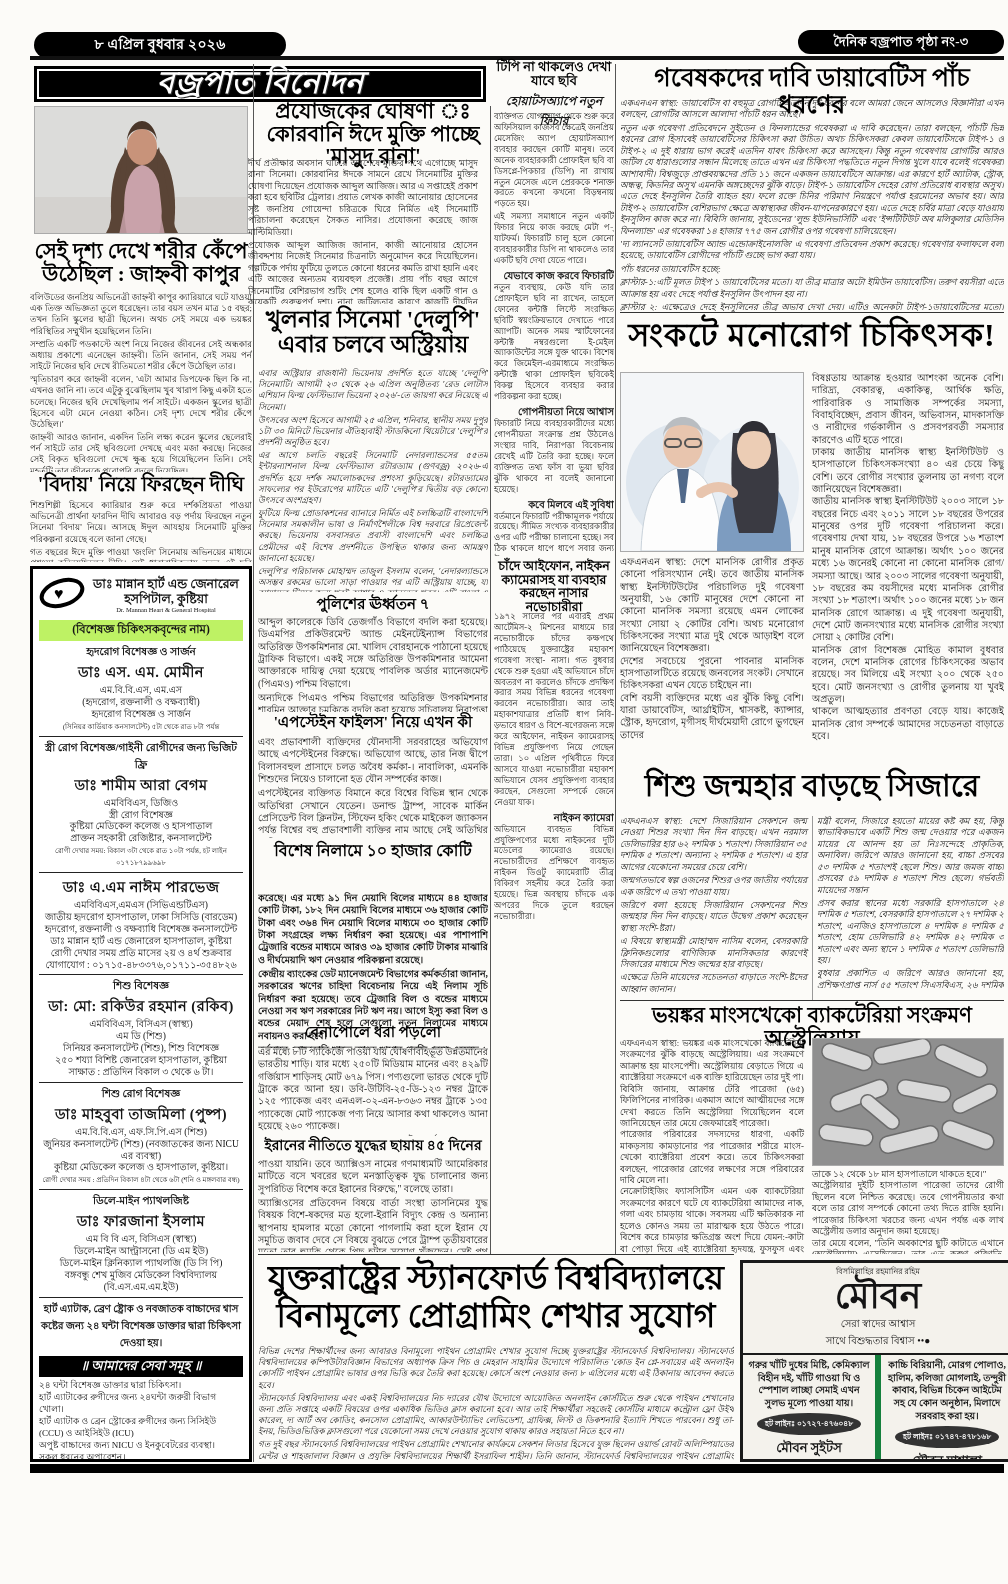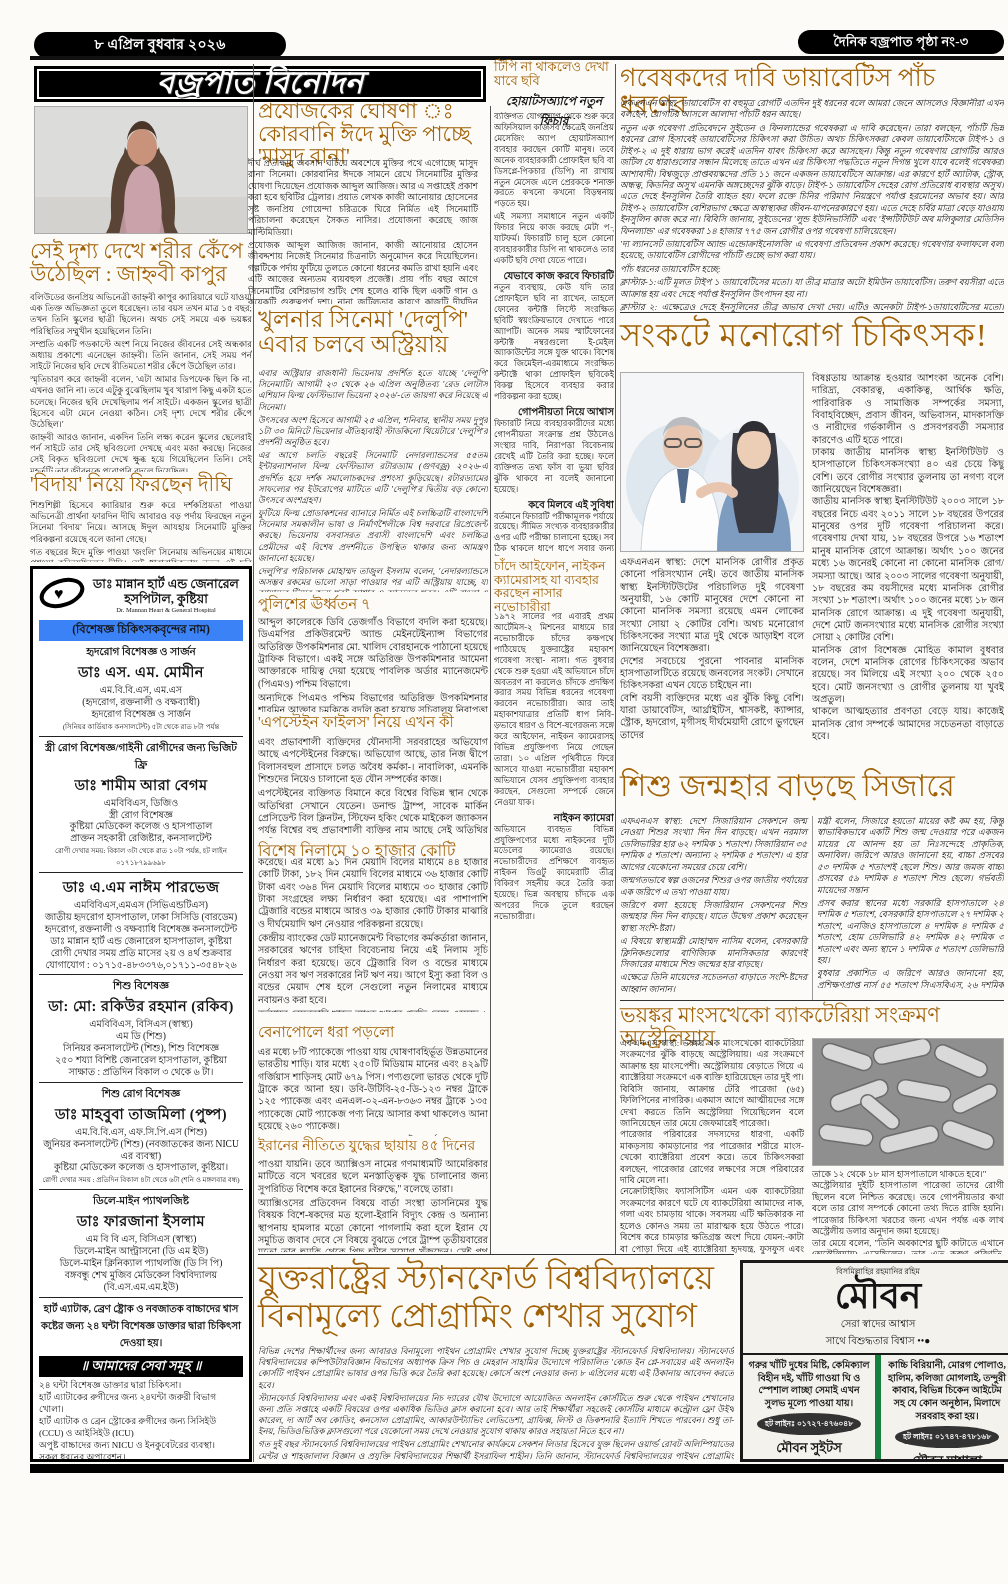--- a/index.html
+++ b/index.html
@@ -6,33 +6,33 @@
   .page{position:relative;width:1008px;height:1584px;background:#fcfbf8;margin:0 auto;
         font-family:"Liberation Serif","DejaVu Serif",serif;color:#141414;overflow:hidden;}
   .abs{position:absolute;box-sizing:border-box;}
   .pill{background:#000;color:#fff;border-radius:999px;display:flex;align-items:center;
         justify-content:center;font-weight:bold;font-size:14px;letter-spacing:.3px;}
   .rule-double{border-top:3px solid #111;border-bottom:1px solid #111;height:3px;}
   .masthead{background:#000;color:#fff;display:flex;align-items:center;justify-content:center;
         font-size:31px;font-weight:bold;font-style:italic;box-shadow:inset 0 0 0 3px #000, inset 0 0 0 5px #fff;
         text-shadow:1px 1px 0 #333;}
   .vrule{width:1px;background:#555;}
-  .hl{font-weight:normal;line-height:1.08;color:#a16207;}
+  .hl{font-weight:bold;text-align:center;line-height:1.08;color:#000000;}
   .kicker{font-weight:bold;font-style:italic;text-align:center;}
   .body-text{font-size:9.5px;line-height:1.3;text-align:justify;overflow:hidden;}
   .body-text .para{margin:0 0 2px;}
   .body-text .subhead{font-weight:bold;font-size:10px;margin:2px 0 1px;text-align:right;}
   .cols2{column-count:2;column-gap:10px;column-rule:1px solid #999;}
   .imgbox{background:#dcdcdc;overflow:hidden;border:1px solid #aaa;}
   .flexrow{display:flex;gap:8px;}
   .hr{border-top:1px solid #222;margin:3px 0;}
   
   .adbox{border:3px solid #000;background:#fff;overflow:hidden;padding:4px 6px;}
   .ad-title{font-weight:bold;font-size:12.5px;text-align:center;line-height:1.15;}
-  .ad-sub{font-weight:bold;font-size:11.5px;text-align:center;background:#3b82f6;margin:3px 0;padding:1px 0;}
+  .ad-sub{font-weight:bold;font-size:11.5px;text-align:center;background:#bef264;margin:3px 0;padding:1px 0;}
   .doc .dhead{font-weight:bold;font-size:10.5px;text-align:center;margin-top:2px;}
   .doc .dname{font-weight:bold;font-size:14.5px;text-align:center;letter-spacing:.5px;}
   .doc .dline{font-size:9.5px;text-align:center;line-height:1.25;}
   .doc .dtiny{font-size:7px;text-align:center;color:#222;}
   .band{background:#000;color:#fff;text-align:center;font-weight:bold;}
   .svc{font-size:9px;line-height:1.35;text-align:left;}
   
   .moubon{border:3px solid #1a1a1a;background:#f4f2ec;overflow:hidden;text-align:center;}
   .mb-bismillah{font-size:8px;padding-top:2px;}
   .mb-name{font-size:36px;font-weight:bold;line-height:1.05;}
@@ -202,21 +202,21 @@
       <div class="para">অন্যদিকে পিএমও পশ্চিম বিভাগের অতিরিক্ত উপকমিশনার শারমিন আক্তার চুমকিকে বদলি করা হয়েছে সচিবালয় নিরাপত্তা বিভাগে। আর অতিরিক্ত উপকমিশনার অমিত সরকারকে স্থানান্তর করা হয়েছে প্রকিউরমেন্ট অ্যান্ড মেইনটেইন্যান্স বিভাগে।</div>
     </div>
 
   <div class="abs hl" style="left:258px;top:714px;width:230px;font-size:15px;">'এপস্টেইন ফাইলস' নিয়ে এখন কী</div>
   <div class="abs body-text" style="left:258px;top:736px;width:230px;height:102px;">
       <div class="para">এবং প্রভাবশালী ব্যক্তিদের যৌনদাসী সরবরাহের অভিযোগ আছে এপস্টেইনের বিরুদ্ধে। অভিযোগ আছে, তার নিজ দ্বীপে বিলাসবহুল প্রাসাদে চলত অবৈধ কর্মকা-। নাবালিকা, এমনকি শিশুদের নিয়েও চালানো হত যৌন সম্পর্কের কাজ।</div>
       <div class="para">এপস্টেইনের ব্যক্তিগত বিমানে করে বিশ্বের বিভিন্ন স্থান থেকে অতিথিরা সেখানে যেতেন। ডনাল্ড ট্রাম্প, সাবেক মার্কিন প্রেসিডেন্ট বিল ক্লিনটন, স্টিফেন হকিং থেকে মাইকেল জ্যাকসন পর্যন্ত বিশ্বের বহু প্রভাবশালী ব্যক্তির নাম আছে সেই অতিথির তালিকায়।</div>
     </div>
 
   <div class="abs hl" style="left:258px;top:842px;width:230px;font-size:16px;">বিশেষ নিলামে ১০ হাজার কোটি</div>
-  <div class="abs body-text" style="left:258px;top:856px;width:230px;height:156px;">
+  <div class="abs body-text" style="left:258px;top:892px;width:230px;height:156px;font-weight:bold;">
       <div class="para">করেছে। এর মধ্যে ৯১ দিন মেয়াদি বিলের মাধ্যমে ৪৪ হাজার কোটি টাকা, ১৮২ দিন মেয়াদি বিলের মাধ্যমে ৩৬ হাজার কোটি টাকা এবং ৩৬৪ দিন মেয়াদি বিলের মাধ্যমে ৩০ হাজার কোটি টাকা সংগ্রহের লক্ষ্য নির্ধারণ করা হয়েছে। এর পাশাপাশি ট্রেজারি বন্ডের মাধ্যমে আরও ৩৯ হাজার কোটি টাকার মাঝারি ও দীর্ঘমেয়াদি ঋণ নেওয়ার পরিকল্পনা রয়েছে।</div>
       <div class="para">কেন্দ্রীয় ব্যাংকের ডেট ম্যানেজমেন্ট বিভাগের কর্মকর্তারা জানান, সরকারের ঋণের চাহিদা বিবেচনায় নিয়ে এই নিলাম সূচি নির্ধারণ করা হয়েছে। তবে ট্রেজারি বিল ও বন্ডের মাধ্যমে নেওয়া সব ঋণ সরকারের নিট ঋণ নয়। আগে ইস্যু করা বিল ও বন্ডের মেয়াদ শেষ হলে সেগুলো নতুন নিলামের মাধ্যমে নবায়নও করা হবে।</div>
       <div class="para">বর্তমানে বেসরকারি খাতে ব্যাংক ঋণের প্রবৃদ্ধি নেমে এসেছে ৬ দশমিক ০৩ শতাংশে। বিনিয়োগ চাহিদা কম থাকায় ব্যবসায়ীরা নতুন ঋণ নিচ্ছেন কম। ফলে ব্যাংকগুলোতে অতিরিক্ত তারল্য তৈরি হয়েছে। এ পরিস্থিতিতে শতভাগ নিরাপদ বিনিয়োগ হিসেবে ব্যাংকগুলো ট্রেজারি বিল ও বন্ডে বিনিয়োগ বাড়াচ্ছে বলে সংশি-ষ্টরা জানিয়েছেন।</div>
     </div>
 
   <div class="abs hl" style="left:258px;top:1024px;width:230px;font-size:15px;">বেনাপোলে ধরা পড়লো</div>
   <div class="abs body-text" style="left:258px;top:1046px;width:230px;height:90px;">
       <div class="para">এর মধ্যে ৮টি প্যাকেজে পাওয়া যায় ঘোষণাবহির্ভূত উন্নতমানের ভারতীয় শাড়ি। যার মধ্যে ২৫০টি মিডিয়াম মানের এবং ৪২৯টি গর্জিয়াস শাড়িসহ মোট ৬৭৯ পিস। পণ্যগুলো ভারত থেকে দুটি ট্রাকে করে আনা হয়। ডবি-উটিবি-২৫-ডি-১২৩ নম্বর ট্রাকে ১২৫ প্যাকেজ এবং এনএল-০২-এন-৮৩৬৩ নম্বর ট্রাকে ১৩৫ প্যাকেজে মোট প্যাকেজ পণ্য নিয়ে আসার কথা থাকলেও আনা হয়েছে ২৬০ প্যাকেজ।</div>
       <div class="para">বেনাপোল স্থলবন্দরের ১৯ নম্বরের শেড ইনচার্জ সোহেল রানা জানান, ঘোষণাবহির্ভূত ও ঘোষণার বাইরে অতিরিক্ত পণ্য পাওয়ায় তা জব্দ করা হয়েছে এবং বিষয়টি তদন্তাধীন রয়েছে।</div>
     </div>

